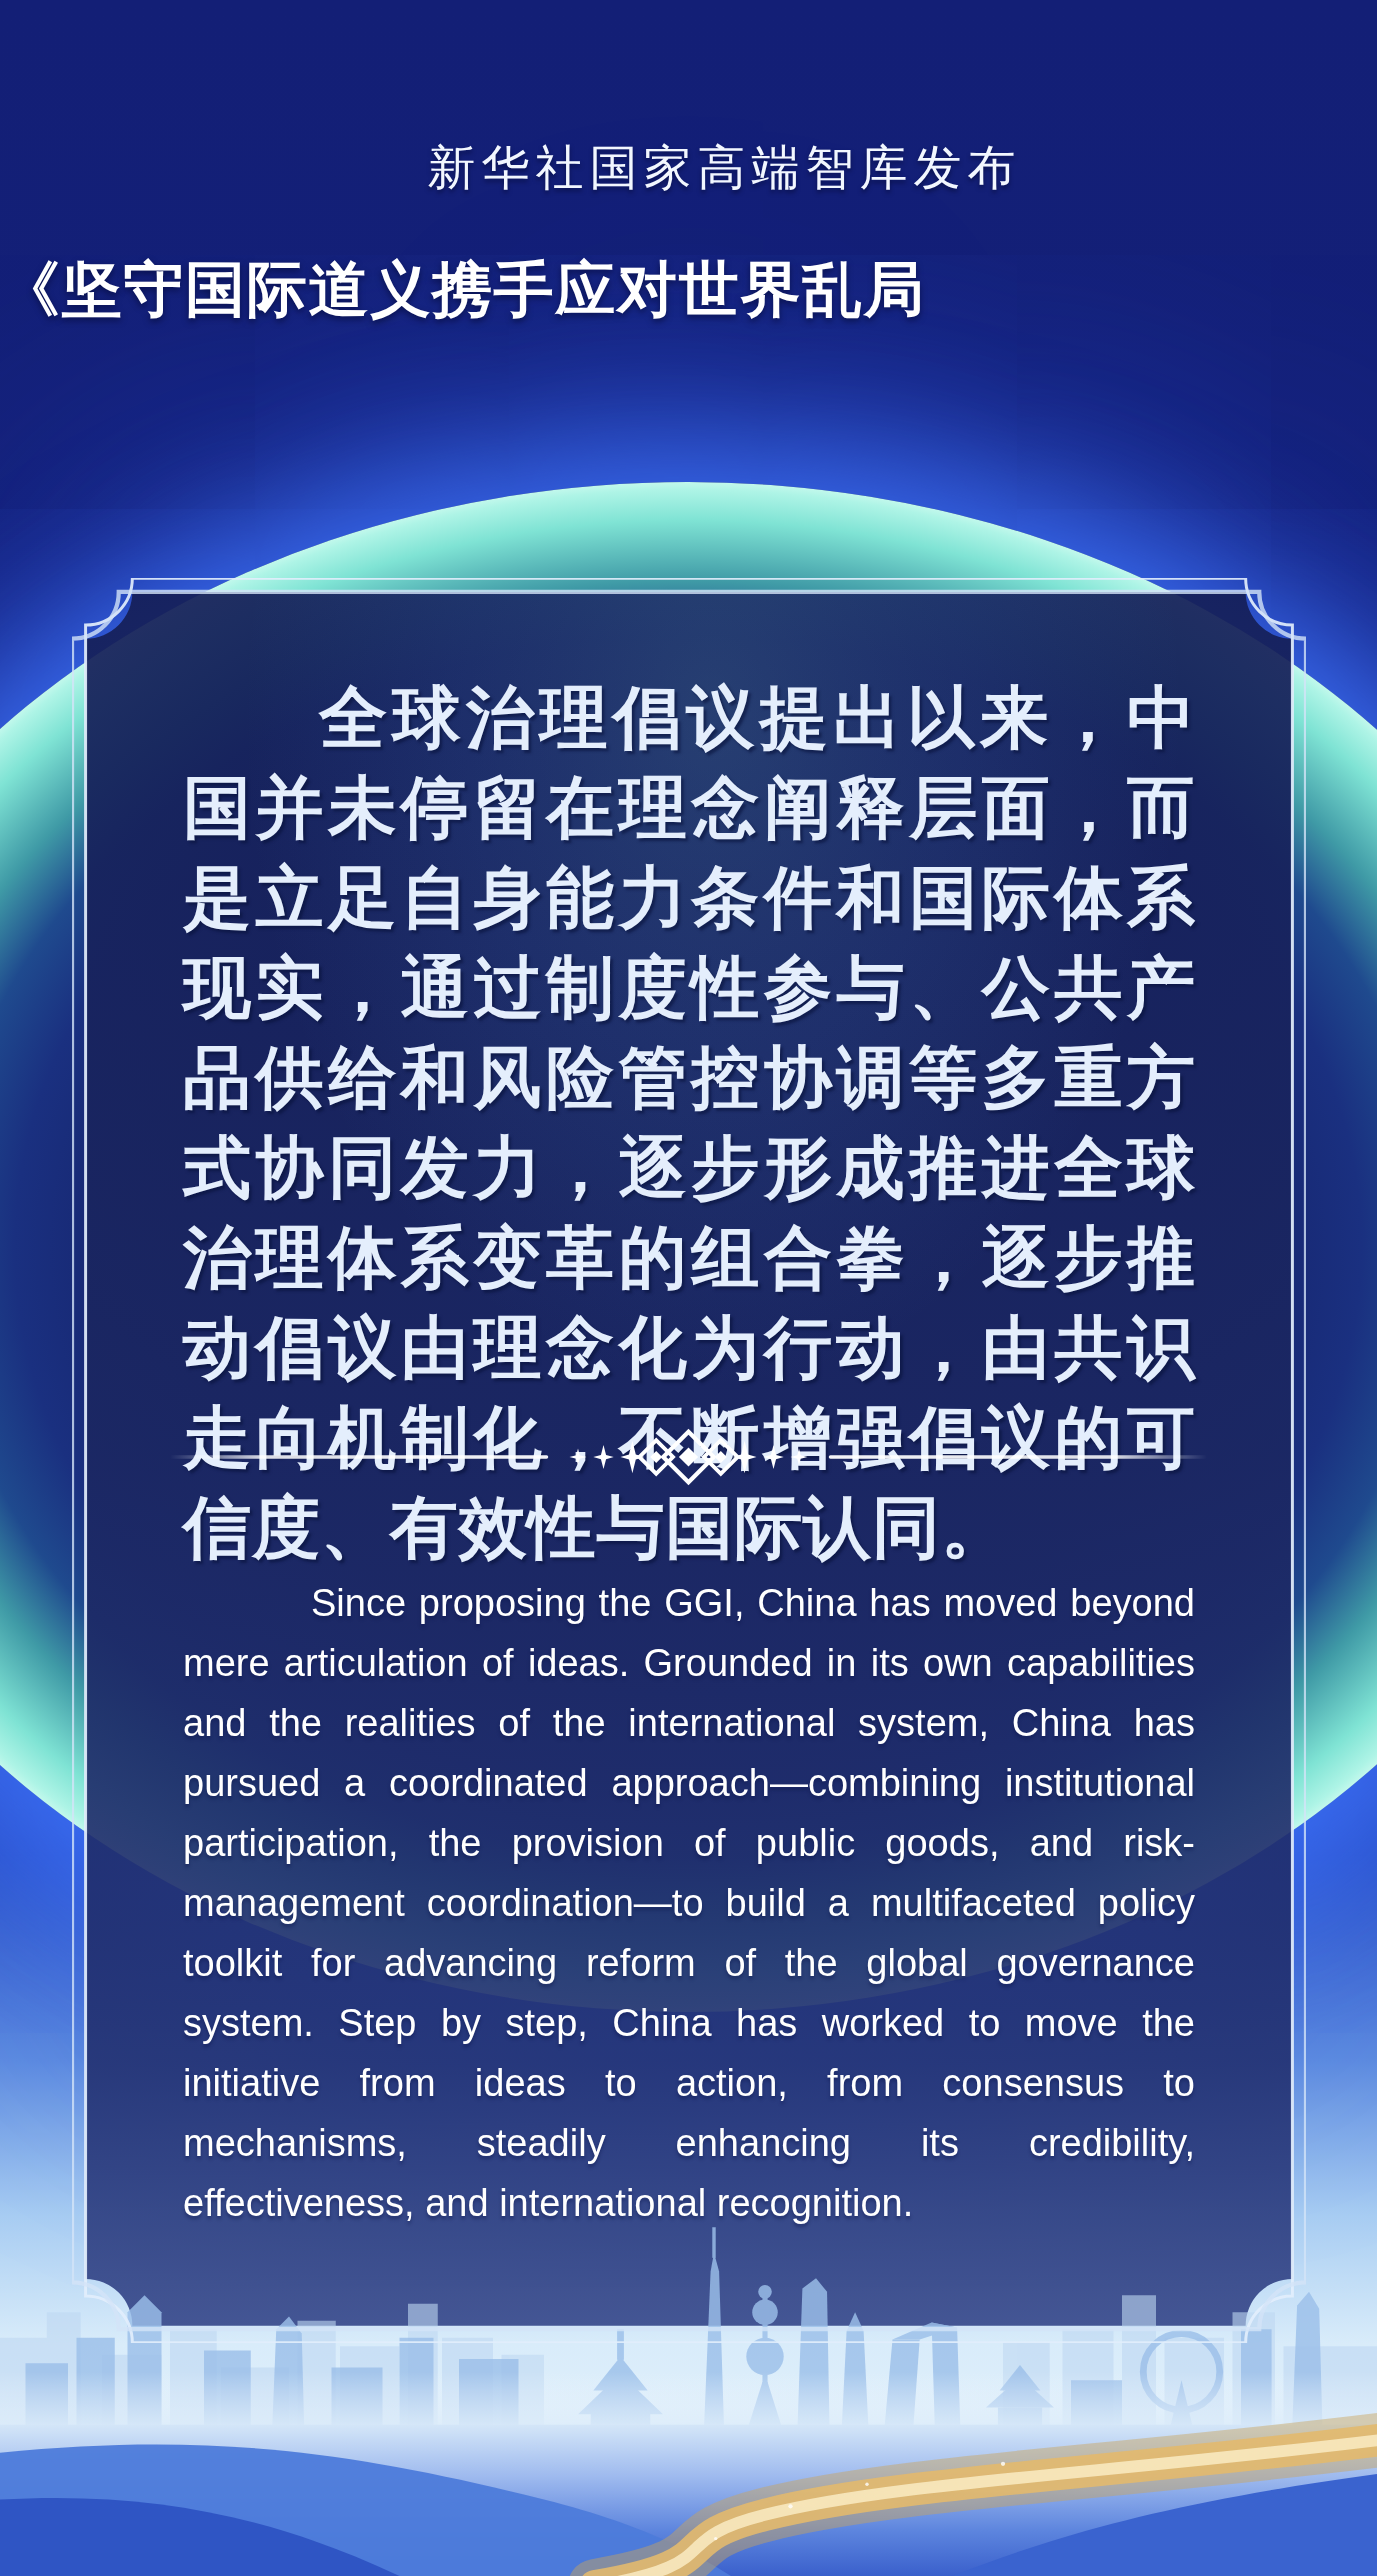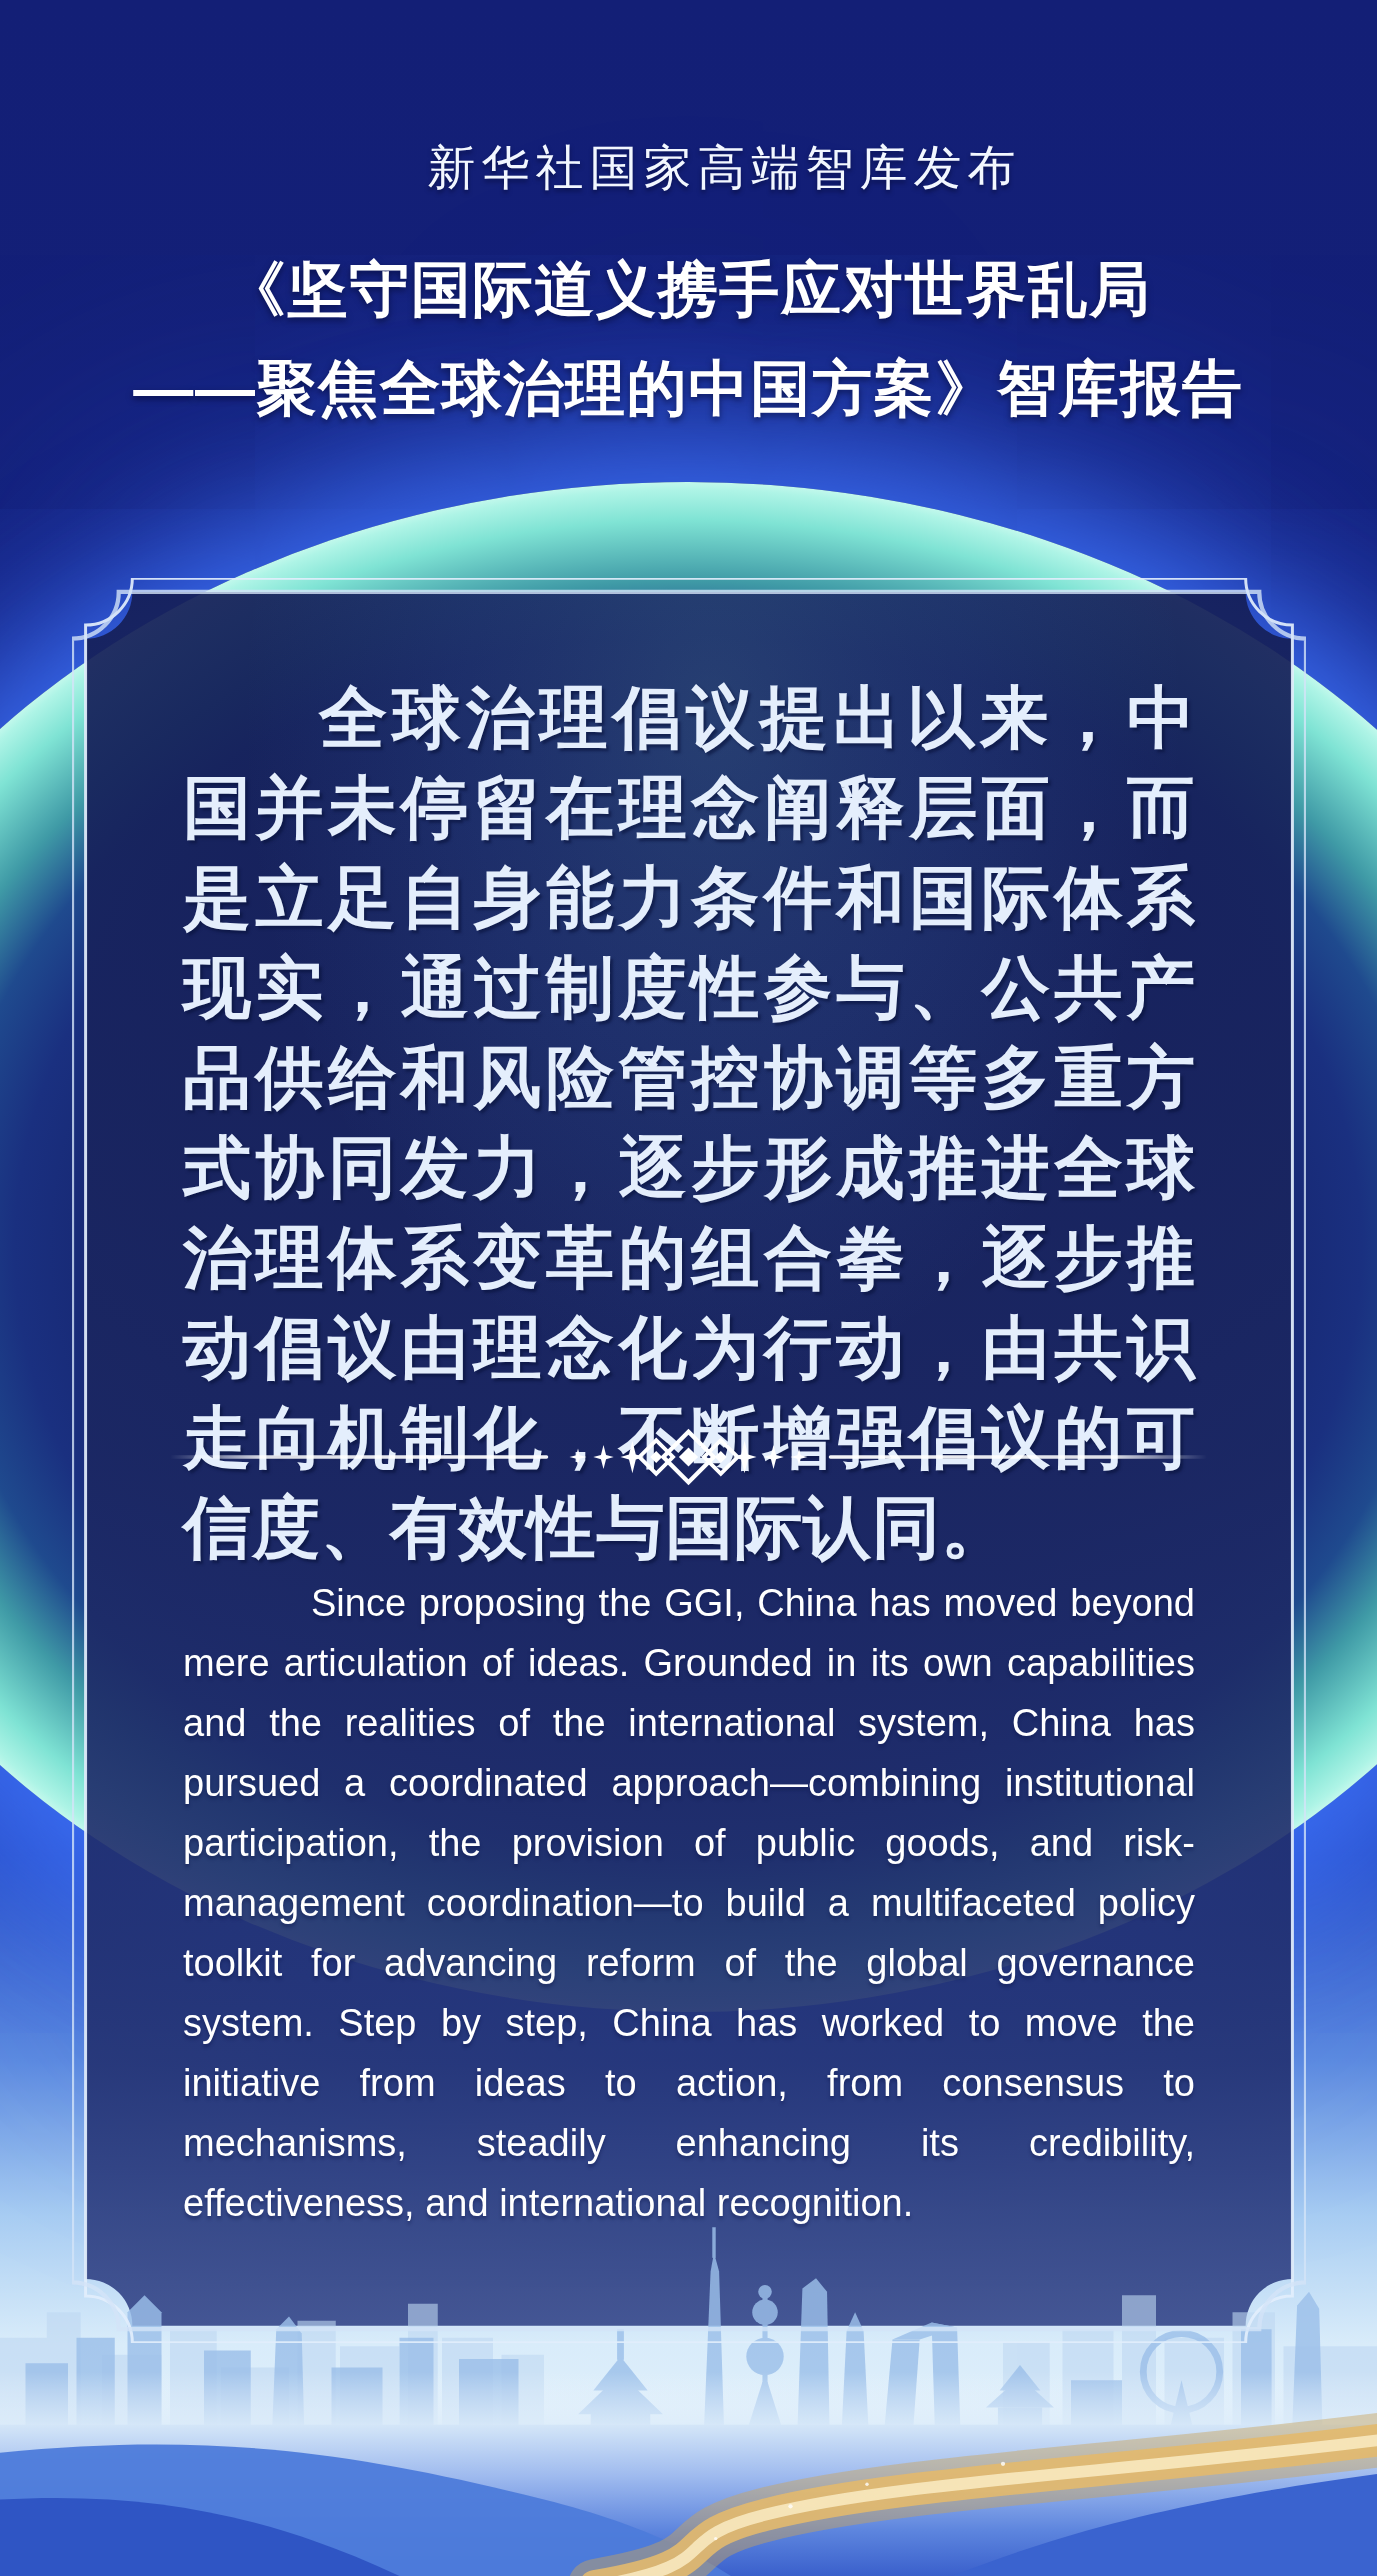--- a/index.html
+++ b/index.html
@@ -25,21 +25,21 @@
   .header-line{
     position:absolute;top:136px;left:0;width:1377px;
     text-align:center;color:#f2f7ff;
     font-size:48px;font-weight:500;letter-spacing:6px;
     text-shadow:0 2.6px 4.3px rgba(0,5,40,.5);
     z-index:7;
     padding-left:36px;
   }
   .report-title{
     position:absolute;top:240px;left:0;width:1377px;
-    text-align:center;color:#ffffff;
+    text-align:left;color:#ffffff;
     font-size:60px;font-weight:800;letter-spacing:1.7px;line-height:99px;
     text-shadow:0 3.4px 6px rgba(0,5,40,.55);
     z-index:7;
   }
   .frame-svg{position:absolute;left:72px;top:578px;z-index:3;}
   .frame-lines{position:absolute;left:72px;top:578px;z-index:6;}
   .cn-abstract{
     position:absolute;left:183px;top:672px;width:1013px;
     color:#e4eefc;font-size:68px;font-weight:700;line-height:90px;
     letter-spacing:0.9px;
@@ -177,21 +177,20 @@
 
   <svg class="frame-lines" width="1234" height="1765" viewBox="0 0 1452 2076">
     <path d="M 71 0 H 1381 A 55 55 0 0 0 1436 55 V 2021 A 55 55 0 0 0 1381 2076 H 71 A 55 55 0 0 0 16 2021 V 55 A 55 55 0 0 0 71 0 Z" fill="none" stroke="#e2eefc" stroke-opacity="0.92" stroke-width="3.5"></path>
     <path d="M 55 16 H 1397 A 55 55 0 0 0 1452 71 V 2005 A 55 55 0 0 0 1397 2060 H 55 A 55 55 0 0 0 0 2005 V 71 A 55 55 0 0 0 55 16 Z" fill="none" stroke="#d3e4f8" stroke-opacity="0.8" stroke-width="5"></path>
   </svg>
 
   <div class="header-line">新华社国家高端智库发布</div>
 
   <div class="report-title">
     <div>《坚守国际道义携手应对世界乱局</div>
-    <div>——聚焦全球治理的中国方案》智库报告</div>
   </div>
 
   <div class="cn-abstract">全球治理倡议提出以来，中国并未停留在理念阐释层面，而是立足自身能力条件和国际体系现实，通过制度性参与、公共产品供给和风险管控协调等多重方式协同发力，逐步形成推进全球治理体系变革的组合拳，逐步推动倡议由理念化为行动，由共识走向机制化，不断增强倡议的可信度、有效性与国际认同。</div>
 
   <svg class="divider" width="1037" height="60" viewBox="0 0 1220 70">
     <defs>
       <linearGradient id="lineL" x1="0" y1="0" x2="1" y2="0">
         <stop offset="0" stop-color="#ffffff" stop-opacity="0"></stop>
         <stop offset="0.25" stop-color="#ffffff" stop-opacity="0.85"></stop>
         <stop offset="1" stop-color="#ffffff" stop-opacity="0.95"></stop>

